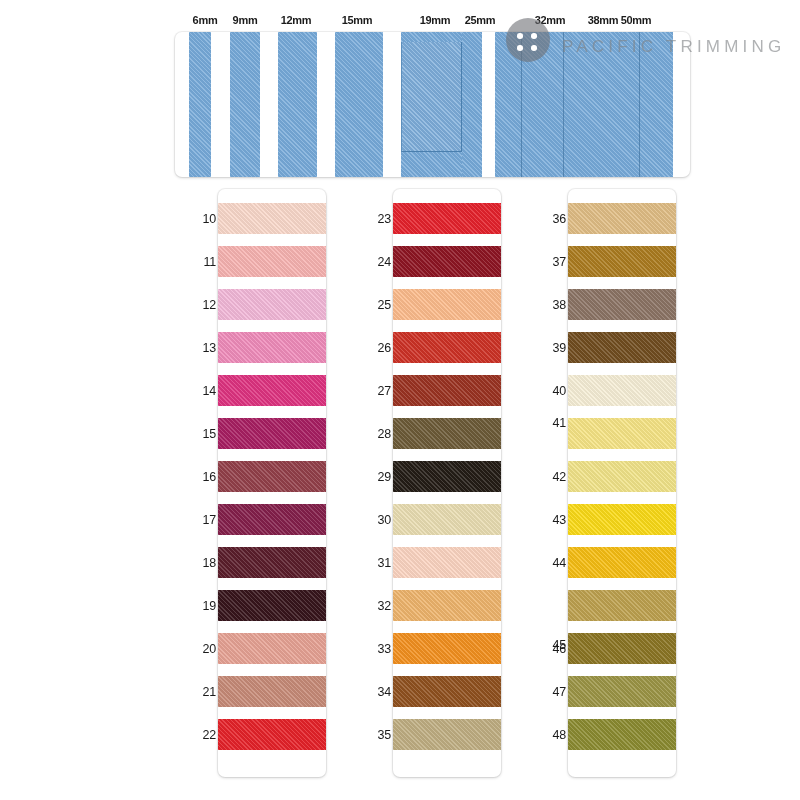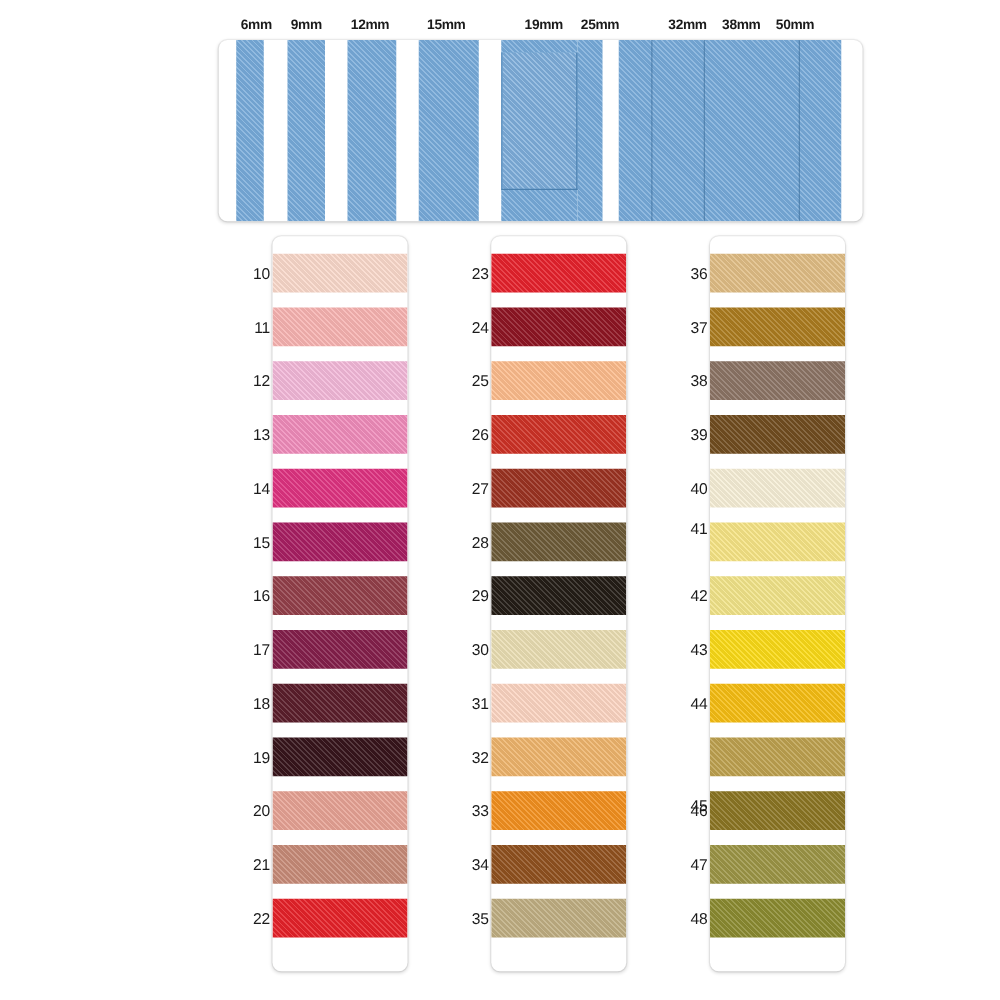--- a/index.html
+++ b/index.html
@@ -155,21 +155,21 @@
 <div id="sheet">
 
   <div id="width-ruler">
       <div class="width-label" style="left: 30px;">6mm</div>
       <div class="width-label" style="left: 70px;">9mm</div>
       <div class="width-label" style="left: 121px;">12mm</div>
       <div class="width-label" style="left: 182px;">15mm</div>
       <div class="width-label" style="left: 260px;">19mm</div>
       <div class="width-label" style="left: 305px;">25mm</div>
       <div class="width-label" style="left: 375px;">32mm</div>
-      <div class="width-label" style="left: 418px;">38mm</div>
+      <div class="width-label" style="left: 428px;">38mm</div>
       <div class="width-label" style="left: 461px;">50mm</div>
     </div>
 
   <div id="blue-card">
     <div id="blue-strips">
         <div class="blue-strip" style="left: 14px; width: 22px;"></div>
         <div class="blue-strip" style="left: 55px; width: 30px;"></div>
         <div class="blue-strip" style="left: 103px; width: 39px;"></div>
         <div class="blue-strip" style="left: 160px; width: 48px;"></div>
         <div class="blue-strip" style="left: 226px; width: 61px;"></div>
@@ -177,20 +177,29 @@
         <div class="blue-strip" style="left: 320px; width: 178px;"></div>
       </div>
     <div id="blue-fold" style="left: 226px; top: 10px; width: 61px; height: 110px;"></div>
     <div id="blue-seams">
         <div class="blue-seam" style="left: 346px;"></div>
         <div class="blue-seam" style="left: 388px;"></div>
         <div class="blue-seam" style="left: 464px;"></div>
       </div>
   </div>
 
+  <div id="watermark">
+    <div id="wm-button">
+      <div class="wm-hole" style="left:11px; top:15px;"></div>
+      <div class="wm-hole" style="left:25px; top:15px;"></div>
+      <div class="wm-hole" style="left:11px; top:27px;"></div>
+      <div class="wm-hole" style="left:25px; top:27px;"></div>
+    </div>
+    <div id="wm-text">PACIFIC TRIMMING</div>
+  </div>
 
   <div class="swatch-column" id="column-0">
       <div class="swatch" style="top: 14px; height: 31px; background-color: rgb(249, 216, 202);"></div>
       <div class="swatch" style="top: 57px; height: 31px; background-color: rgb(247, 179, 177);"></div>
       <div class="swatch" style="top: 100px; height: 31px; background-color: rgb(242, 184, 216);"></div>
       <div class="swatch" style="top: 143px; height: 31px; background-color: rgb(239, 140, 186);"></div>
       <div class="swatch" style="top: 186px; height: 31px; background-color: rgb(222, 51, 128);"></div>
       <div class="swatch" style="top: 229px; height: 31px; background-color: rgb(168, 31, 98);"></div>
       <div class="swatch" style="top: 272px; height: 31px; background-color: rgb(147, 64, 74);"></div>
       <div class="swatch" style="top: 315px; height: 31px; background-color: rgb(132, 32, 75);"></div>

